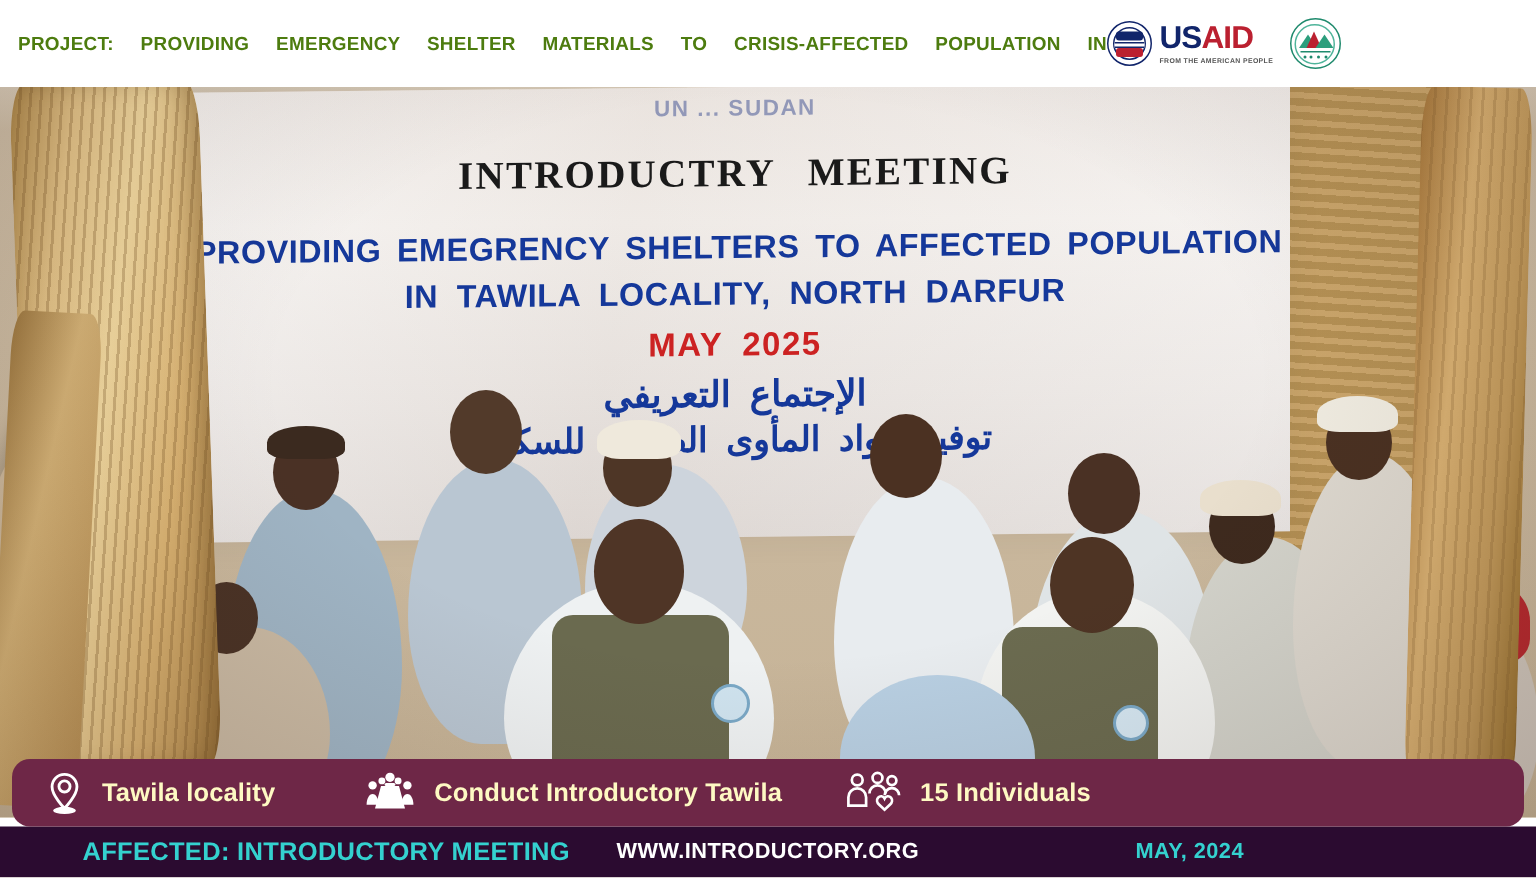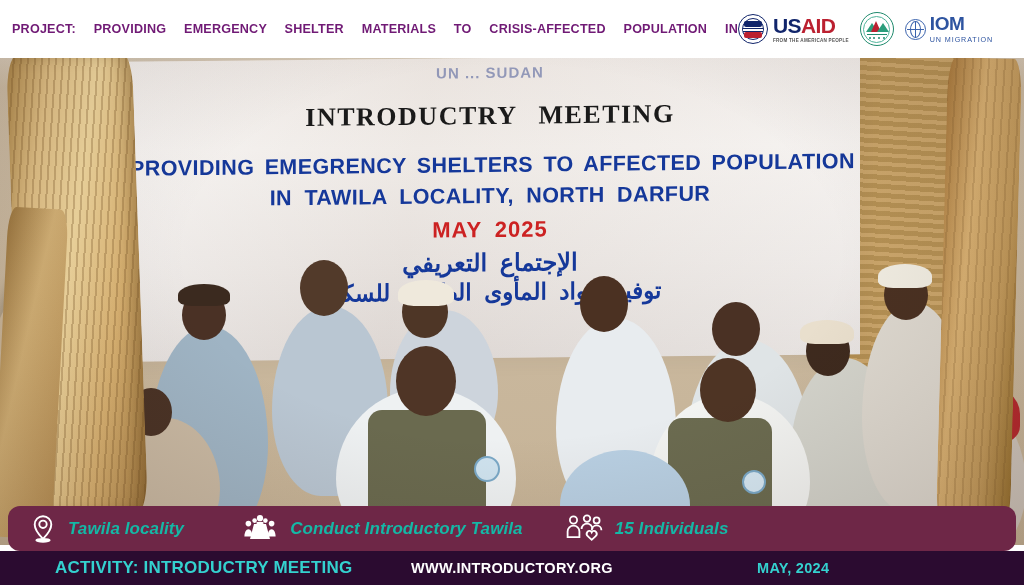--- a/index.html
+++ b/index.html
@@ -29,21 +29,21 @@
   .header-title {
     flex: 1 1 auto;
     max-width: 726px;
     line-height: 1.32;
   }
   .title-line1 {
     display: block;
     font-size: 12.6px;
     font-weight: bold;
     letter-spacing: 0.2px;
-    color: #701a75;
+    color: #4d7c0f;
     text-align: justify;
     text-align-last: justify;
     white-space: nowrap;
     font-stretch: condensed;
   }
   .title-line2 {
     display: block;
     font-size: 12.6px;
     font-weight: bold;
     letter-spacing: 0.2px;
@@ -296,23 +296,22 @@
     display: flex;
     align-items: center;
     padding: 0 22px;
     gap: 0;
     z-index: 5;
   }
   .info-item {
     display: flex; align-items: center; gap: 12px;
   }
   .info-item .label {
-    color: #14b8a6; font-size: 17px; font-weight: bold; letter-spacing: 0.1px;
+    color: #fef9c3; font-size: 17px; font-weight: bold; letter-spacing: 0.1px;
     white-space: nowrap;
-    font-style: italic;
   }
   .ico { flex: 0 0 auto; display: block; }
   .sp1 { width: 58px; }
   .sp2 { width: 42px; }
 
   
   .footer {
     position: absolute;
     left: 0; top: 551px;
     width: 1024px; height: 34px;
@@ -366,29 +365,20 @@
           <span class="base"></span>
           <span class="dots">
               <i></i>
               <i></i>
               <i></i>
               <i></i>
             </span>
         </div>
       </div>
 
-      <div class="iom">
-        <div class="iom-globe">
-          <span class="merid"></span>
-        </div>
-        <div class="iom-text">
-          <div class="iom-word">IOM</div>
-          <div class="iom-tag">UN MIGRATION</div>
-        </div>
-      </div>
 
     </div>
   </div>
 
   <div class="photo">
     <div class="photo-sky"></div>
 
     <div class="hut-wall"></div>
 
     <div class="banner-cloth"></div>
@@ -497,18 +487,18 @@
         <path d="M16.6 15c0-3 2.4-5.4 5.4-5.4s5.4 2.4 5.4 5.4" fill="none" stroke="#ffffff" stroke-width="1.8"></path>
         <circle cx="31.6" cy="6.4" r="3" fill="none" stroke="#ffffff" stroke-width="1.8"></circle>
         <path d="M26.8 16.2c0-2.7 2.1-4.8 4.8-4.8s4.8 2.1 4.8 4.8" fill="none" stroke="#ffffff" stroke-width="1.8"></path>
         <path d="M22.4 17.8c1.3-1.5 3.5-1.2 4.3 0.5 0.8-1.7 3-2 4.3-0.5 1.2 1.4 0.7 3.4-0.6 4.6l-3.7 3.4-3.7-3.4c-1.3-1.2-1.8-3.2-0.6-4.6z" fill="none" stroke="#ffffff" stroke-width="1.8"></path>
       </svg>
       <span class="label">15 Individuals</span>
     </div>
   </div>
 
   <div class="footer">
-    <span class="f-activity">ACTIVITY: INTRODUCTRY MEETING</span>
+    <span class="f-activity">AFFECTED: INTRODUCTORY MEETING</span>
     <span class="f-web">WWW.INTRODUCTORY.ORG</span>
     <span class="f-date">MAY, 2024</span>
   </div>
 
 </div>
 
 </body></html>

